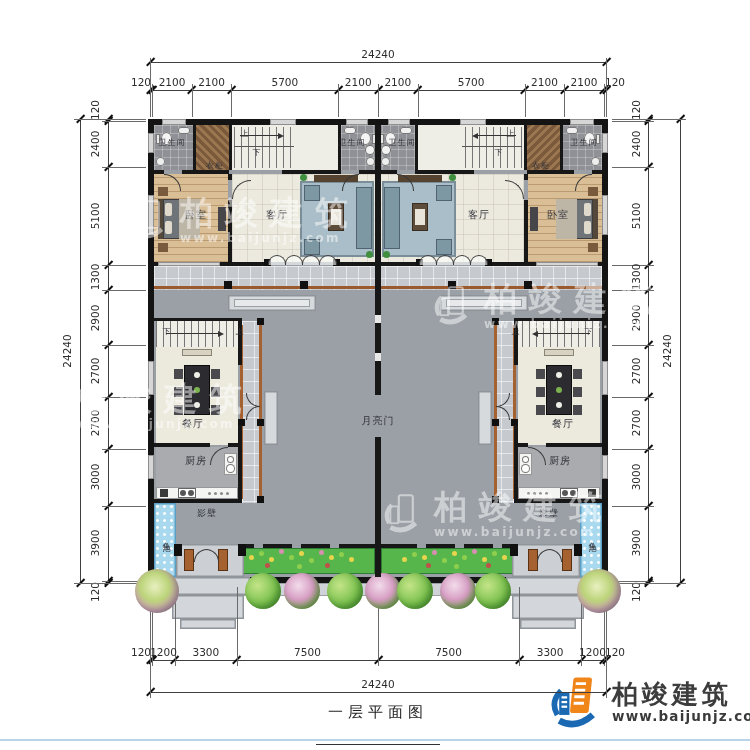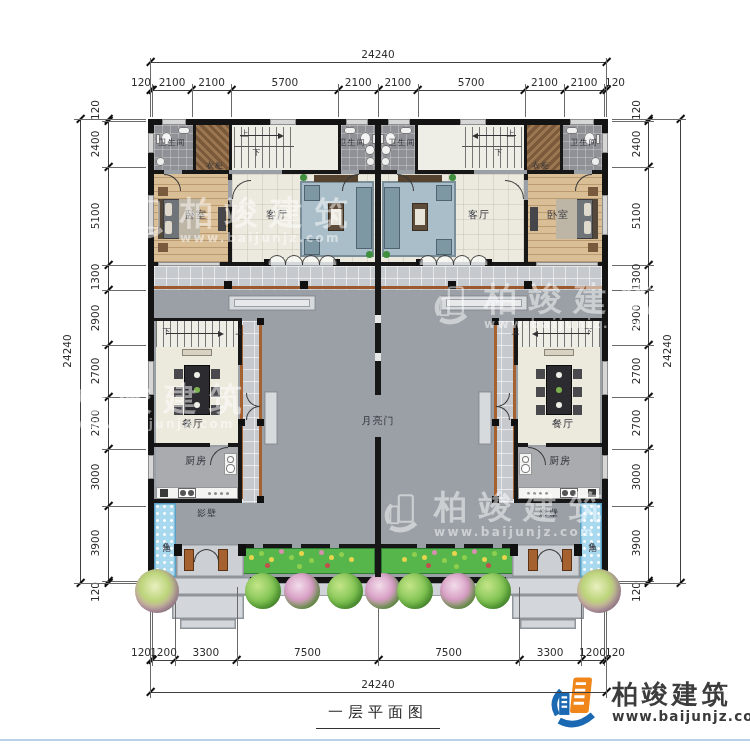--- a/index.html
+++ b/index.html
@@ -25,21 +25,21 @@
   .unit.mirrored{left:224px;transform:scaleX(-1)}
   #plan{position:absolute;left:148px;top:119px;width:460px;height:464px;border:6px solid #141414;background:#9aa0a6;box-sizing:border-box}
   .wm{position:absolute;display:flex;align-items:center;gap:10px;opacity:.5;z-index:60;pointer-events:none}
   .wm-name{font-size:33px;font-weight:bold;color:#fff;letter-spacing:12px;line-height:1.05;white-space:nowrap}
   .wm-url{font-size:12px;color:#fff;letter-spacing:2.4px;font-weight:bold;white-space:nowrap}
   .bush{position:absolute;border-radius:50%;box-shadow:inset -3px -3px 6px rgba(0,50,0,.35)}
   .bush.g{background:radial-gradient(circle at 35% 35%,#c4e488,#7cc24f 55%,#4e9a34)}
   .bush.p{background:radial-gradient(circle at 40% 35%,#f2dcea,#d79ec4 45%,#7cb24f 82%,#54903a)}
   .bush.m{background:radial-gradient(circle at 45% 40%,#e8f0c0,#bcd47a 40%,#d79ec4 70%,#569038)}
   .steps{position:absolute;background:#d3d7db;box-shadow:inset 0 0 0 1.5px #8f959b}
-  #caption{position:absolute;left:316px;top:703px;width:124px;text-align:center;font-family:Liberation Serif, serif;font-size:15px;letter-spacing:5px;color:#222;border-bottom:1.5px solid #333;padding-bottom:6px}
+  #caption{position:absolute;left:316px;top:703px;width:124px;text-align:center;font-family:Liberation Serif, serif;font-size:15px;letter-spacing:5px;color:#222;border-bottom:1.5px solid #333;padding-bottom:22px}
   #logo{position:absolute;left:548px;top:672px;display:flex;align-items:center;gap:8px}
   #logo .lname{font-size:26px;font-weight:bold;color:#3c3c3c;letter-spacing:4px;line-height:1.1;white-space:nowrap}
   #logo .lurl{font-size:13.5px;font-weight:bold;color:#3a3a3a;letter-spacing:1.2px;white-space:nowrap}
   .flowers{position:absolute;width:5px;height:5px;border-radius:50%;background:#e8d44d;
     box-shadow:10px -4px 0 #8fcf4e,20px 2px 0 #e8d44d,30px -6px 0 #d78fb0,40px 0 0 #8fcf4e,50px -4px 0 #e8d44d,60px 3px 0 #8fcf4e,70px -5px 0 #d78fb0,80px 0 0 #e8d44d,90px -3px 0 #8fcf4e,100px 2px 0 #e8d44d,16px 8px 0 #c0504a,48px 9px 0 #8fcf4e,76px 8px 0 #c0504a}
   .ah{position:absolute;width:0;height:0;border-top:3px solid transparent;border-bottom:3px solid transparent;border-left:6px solid #333}
 </style>
 </head>
 <body>
 

